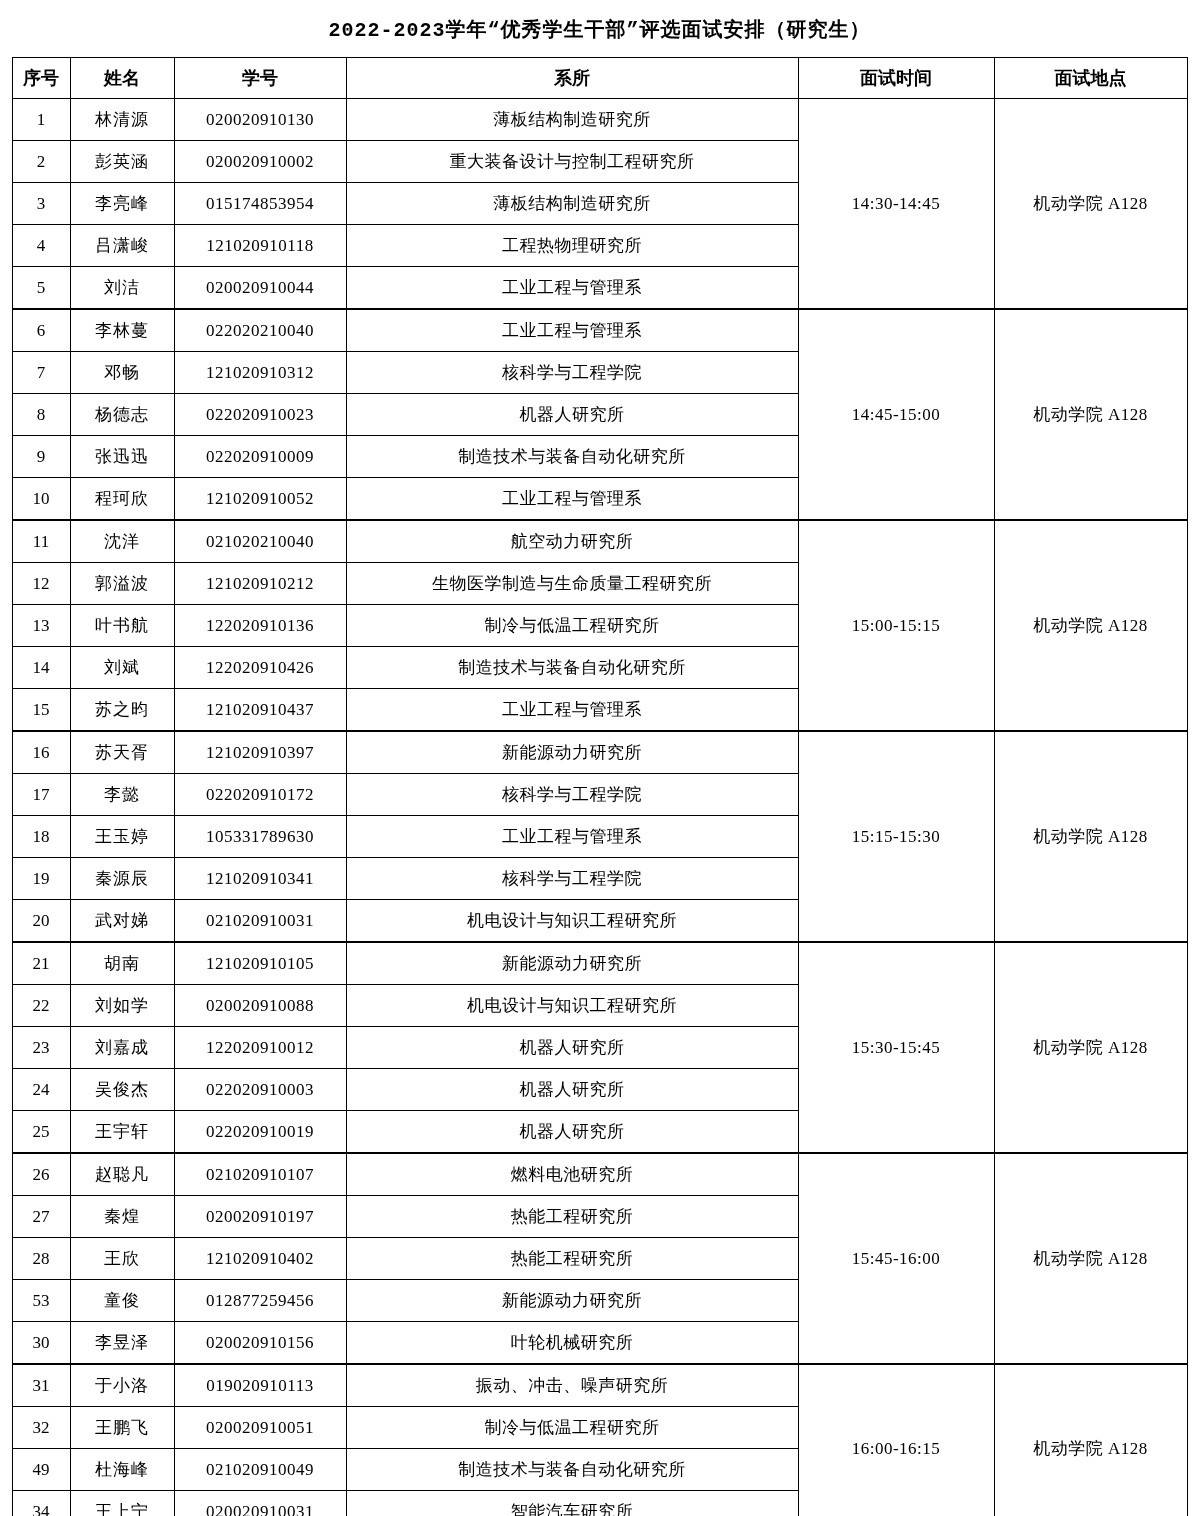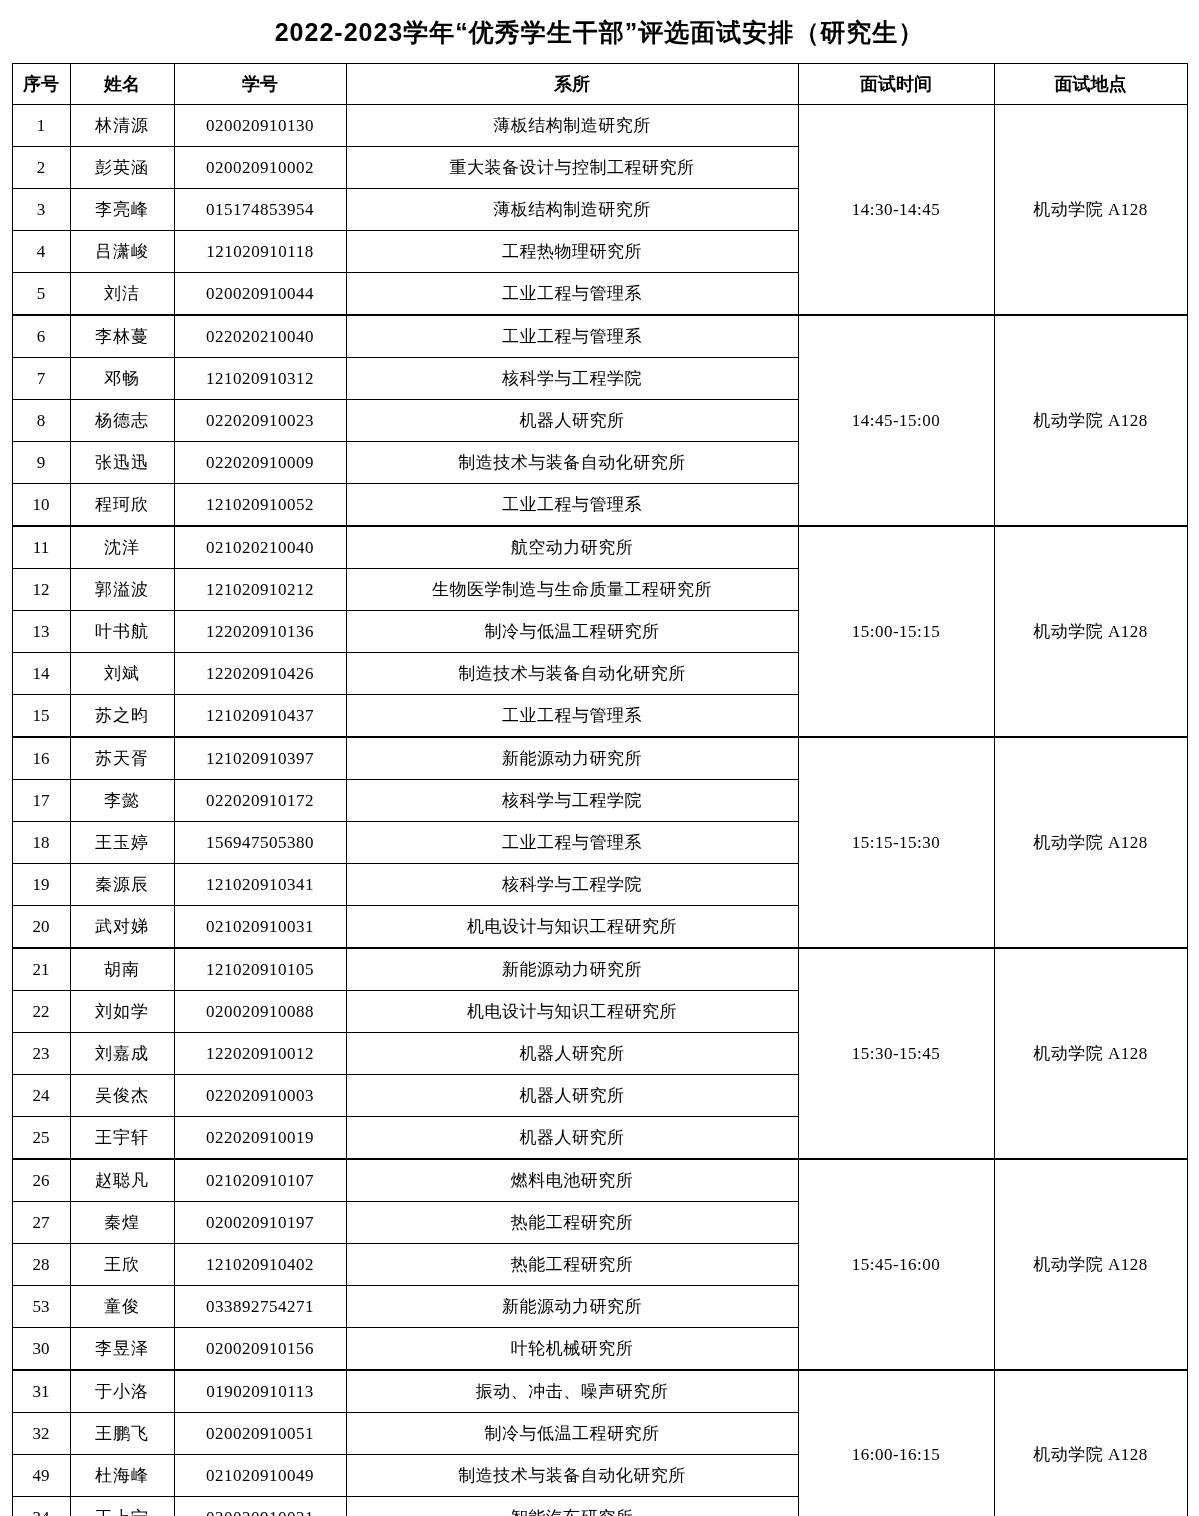--- a/index.html
+++ b/index.html
@@ -12,25 +12,25 @@
     font-family: "Liberation Serif", "DejaVu Serif", serif;
     color: #000000;
   }
   .page {
     width: 1199px;
     box-sizing: border-box;
     padding: 0;
   }
   .doc-title {
     text-align: center;
-    font-size: 25px;
+    font-size: 20px;
     font-weight: bold;
     letter-spacing: 1px;
     padding: 16px 0 14px 0;
-    font-family: Liberation Sans, sans-serif;
+    font-family: Liberation Mono, monospace;
   }
   table.sched {
     border-collapse: collapse;
     width: 1175px;
     margin: 0 auto;
     table-layout: fixed;
   }
   table.sched th, table.sched td {
     border: 1px solid #000000;
     text-align: center;
@@ -198,21 +198,21 @@
         </tr>
         <tr>
           <td class="idx">17</td>
           <td class="name">李懿</td>
           <td class="sid">022020910172</td>
           <td class="dept">核科学与工程学院</td>
         </tr>
         <tr>
           <td class="idx">18</td>
           <td class="name">王玉婷</td>
-          <td class="sid">156947505380</td>
+          <td class="sid">105331789630</td>
           <td class="dept">工业工程与管理系</td>
         </tr>
         <tr>
           <td class="idx">19</td>
           <td class="name">秦源辰</td>
           <td class="sid">121020910341</td>
           <td class="dept">核科学与工程学院</td>
         </tr>
         <tr>
           <td class="idx">20</td>
@@ -268,21 +268,21 @@
         </tr>
         <tr>
           <td class="idx">28</td>
           <td class="name">王欣</td>
           <td class="sid">121020910402</td>
           <td class="dept">热能工程研究所</td>
         </tr>
         <tr>
           <td class="idx">53</td>
           <td class="name">童俊</td>
-          <td class="sid">033892754271</td>
+          <td class="sid">012877259456</td>
           <td class="dept">新能源动力研究所</td>
         </tr>
         <tr>
           <td class="idx">30</td>
           <td class="name">李昱泽</td>
           <td class="sid">020020910156</td>
           <td class="dept">叶轮机械研究所</td>
         </tr>
         <tr class="group-start">
           <td class="idx">31</td>

